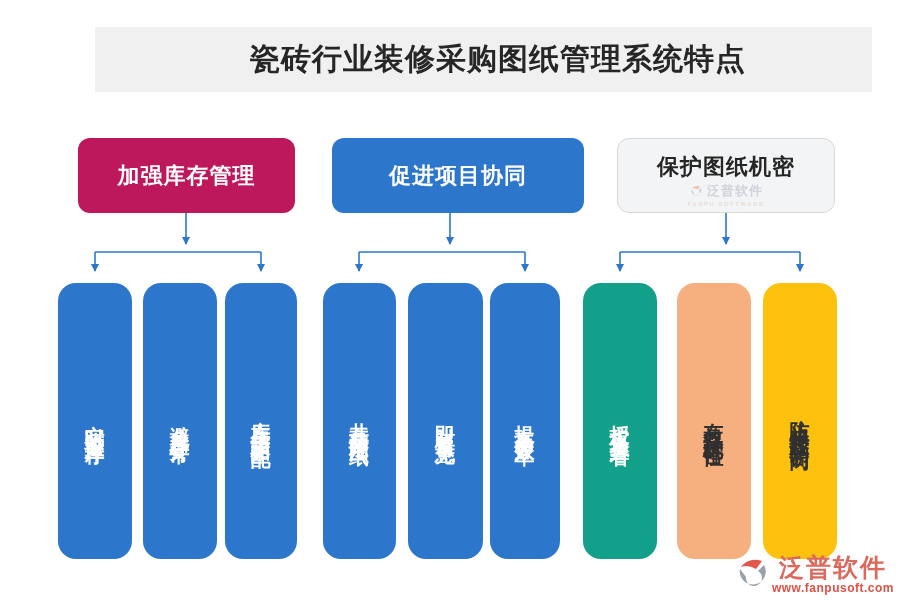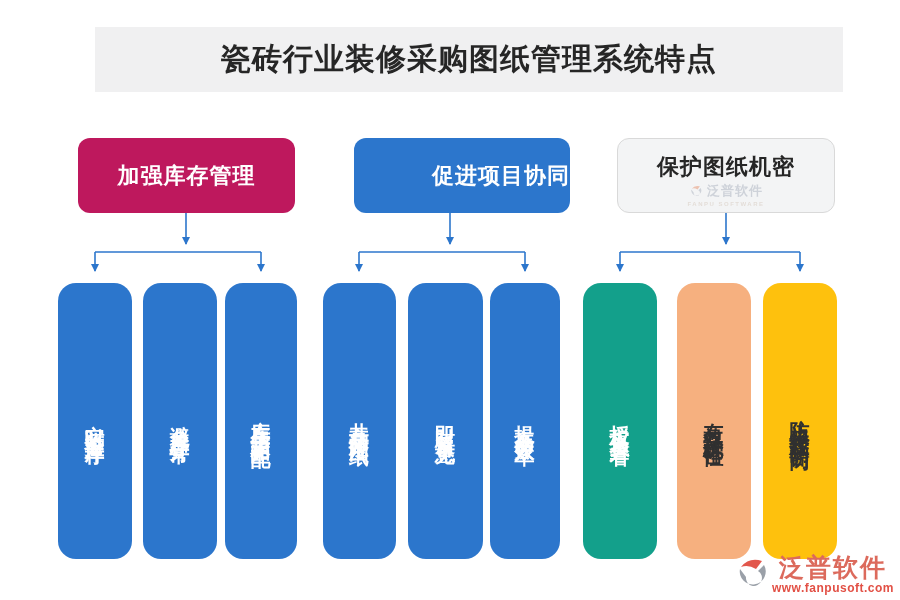--- a/index.html
+++ b/index.html
@@ -2,33 +2,33 @@
 <html><head>
 <meta charset="utf-8">
 <style>
   html,body{margin:0;padding:0;background:#ffffff;}
   .canvas{
     position:relative;width:900px;height:600px;background:#ffffff;overflow:hidden;
     font-family:"Liberation Sans","DejaVu Sans",sans-serif;
   }
   .title-band{
     position:absolute;left:95px;top:27px;width:748px;height:65px;
-    background:#f0f0f1;display:flex;align-items:center;justify-content:center;
+    background:#f0f0f1;display:flex;align-items:center;justify-content:center;padding-left:29px;
   }
   .title-band h1{
     margin:0;font-size:30px;font-weight:700;color:#262626;letter-spacing:1px;
   }
   .connectors{position:absolute;left:0;top:0;width:900px;height:600px;pointer-events:none;}
   .hdr{
     position:absolute;top:138px;height:75px;border-radius:12px;
     display:flex;align-items:center;justify-content:center;
     font-size:22px;font-weight:700;letter-spacing:1px;box-sizing:border-box;
   }
   .hdr-1{left:78px;width:217px;}
-  .hdr-2{left:354px;width:216px;justify-content:flex-end;}
+  .hdr-2{left:332px;width:252px;}
   .hdr-3{left:617px;width:218px;border:1px solid #d9d9d9;flex-direction:column;justify-content:flex-start;padding-top:13px;}
   .col{
     position:absolute;top:283px;height:276px;border-radius:18px;
     display:flex;align-items:center;justify-content:center;box-sizing:border-box;
   }
   .col span{
     writing-mode:vertical-rl;text-orientation:upright;
     font-size:20px;font-weight:700;letter-spacing:4px;line-height:1;
   }
   .c1a{left:58px;width:74px;} .c1b{left:143px;width:74px;} .c1c{left:225px;width:72px;}

